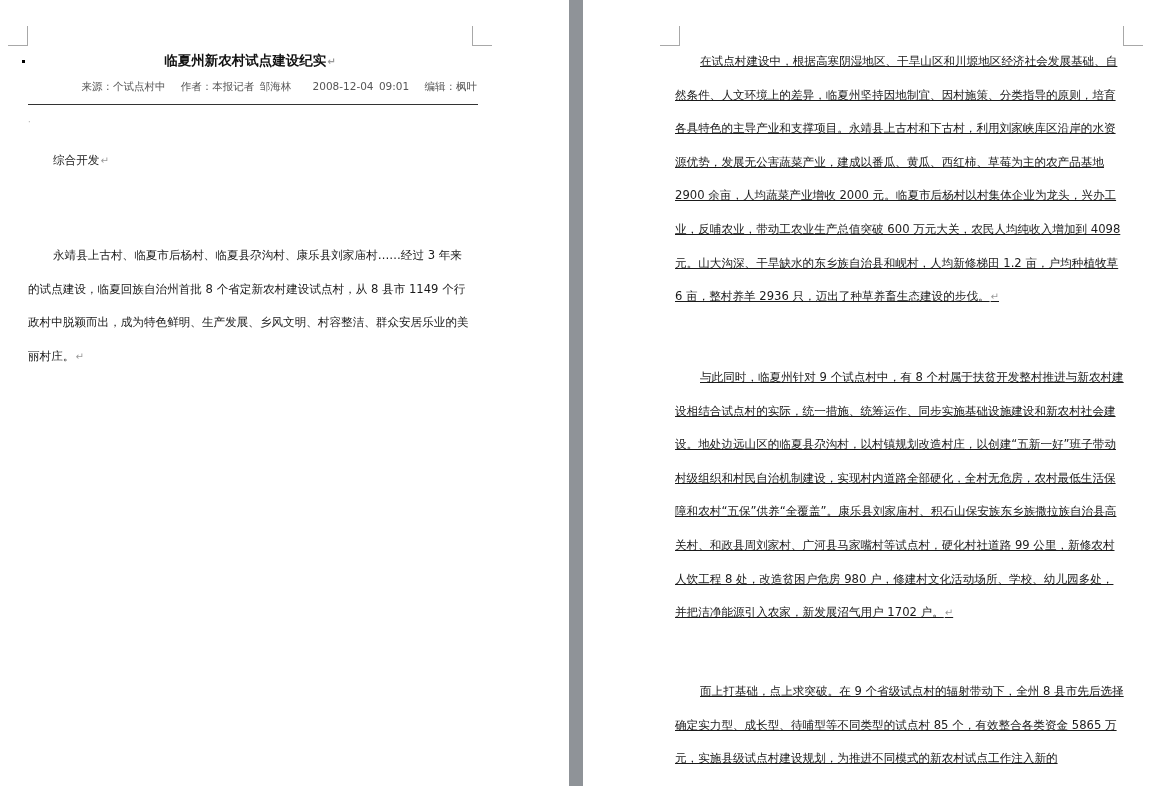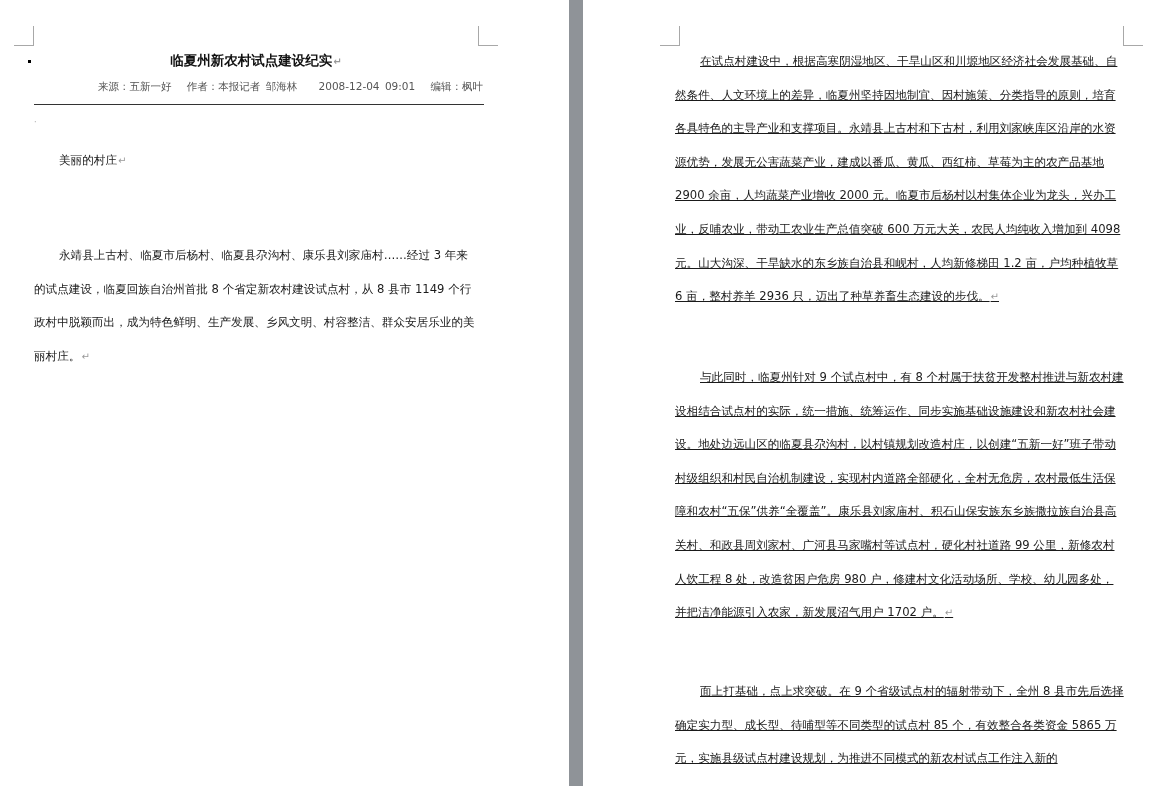--- a/index.html
+++ b/index.html
@@ -3,21 +3,21 @@
 <meta charset="utf-8">
 <style>
   html, body { margin:0; padding:0; }
   body {
     width:1161px; height:786px; overflow:hidden; position:relative;
     background:#ffffff;
     font-family: "DejaVu Sans", "Liberation Sans", sans-serif;
     color:#1a1a1a;
   }
   .page { position:absolute; top:0; height:786px; background:#fff; overflow:hidden; }
-  .page-left { left:6px; width:569px; }
+  .page-left { left:0; width:569px; }
   .page-right { left:583px; width:578px; }
   .divider { position:absolute; left:569px; top:0; width:14px; height:786px; background:#8f9398; }
   .corner { position:absolute; width:19px; height:19px; }
   .corner.tl { border-right:1px solid #a8a8a8; border-bottom:1px solid #a8a8a8; }
   .corner.tr { border-left:1px solid #a8a8a8; border-bottom:1px solid #a8a8a8; }
   .bullet { position:absolute; left:22px; top:60px; width:3px; height:3px; background:#000; }
   .title { position:absolute; left:0; width:500px; top:52px; text-align:center; font-weight:bold; font-size:13.5px; color:#111; }
   .meta { position:absolute; right:92px; top:80px; font-size:10.5px; color:#555; white-space:nowrap; word-spacing:2px; }
   .meta span { margin-left:10px; }
   .rule { position:absolute; left:28px; width:450px; top:104px; height:0; border-top:1px solid #333; }
@@ -34,30 +34,30 @@
 <div class="page page-left">
   <div class="corner tl" style="left:8px; top:26px;"></div>
   <div class="corner tr" style="left:472px; top:26px;"></div>
   <div class="bullet"></div>
 
   <div class="title">
     <span>临夏州新农村试点建设纪实</span><span class="mark">↵</span>
   </div>
 
   <div class="meta">
-    <span>来源：五新一好</span>
+    <span>来源：个试点村中</span>
     <span>作者：本报记者 邹海林</span>
     <span style="margin-left:16px">2008-12-04 09:01</span>
     <span>编辑：枫叶</span>
   </div>
   <div class="rule"></div>
   <div class="smallmark">·</div>
 
   <div class="para left indent" style="top:144px;">
-    <span>美丽的村庄</span><span class="mark">↵</span>
+    <span>综合开发</span><span class="mark">↵</span>
   </div>
 
   <div class="para left indent" style="top:239px;">
     <span>永靖县上古村、临夏市后杨村、临夏县尕沟村、康乐县刘家庙村……经过 3 年来的试点建设，临夏回族自治州首批 8 个省定新农村建设试点村，从 8 县市 1149 个行政村中脱颖而出，成为特色鲜明、生产发展、乡风文明、村容整洁、群众安居乐业的美丽村庄。</span><span class="mark">↵</span>
   </div>
 </div>
 
 <div class="divider"></div>
 
 <div class="page page-right">

